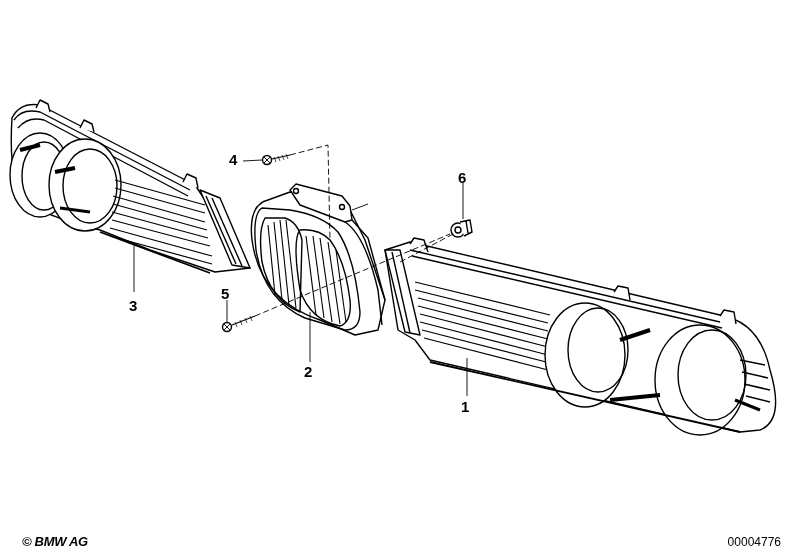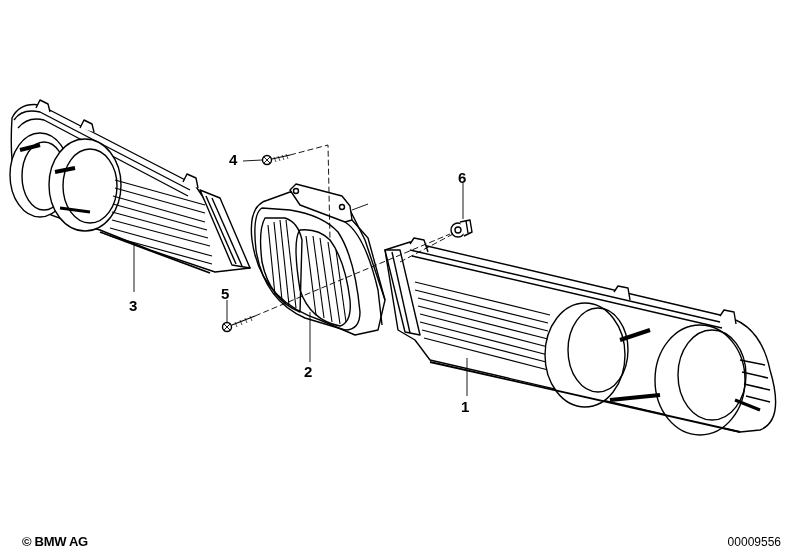--- a/index.html
+++ b/index.html
@@ -1,19 +1,19 @@
 <!DOCTYPE html>
 <html><head>
 <meta charset="utf-8">
 <style>
   html, body { margin:0; padding:0; background:#ffffff; }
   body { width:799px; height:559px; position:relative; overflow:hidden; font-family:"Liberation Sans", sans-serif; }
   svg.diagram { position:absolute; left:0; top:0; }
   .callout { position:absolute; font-family:"Liberation Sans", sans-serif; font-weight:bold; font-size:15px; color:#000; line-height:1; }
-  .footer-left { position:absolute; left:22px; bottom:10px; font-size:13px; font-weight:bold; color:#000; letter-spacing:-0.3px; }
+  .footer-left { position:absolute; left:22px; bottom:10px; font-size:13px; font-weight:bold; color:#000; letter-spacing:-0.3px;font-style:italic; }
   .footer-right { position:absolute; right:18px; bottom:10px; font-size:12px; color:#000; }
 </style>
 </head>
 <body>
 
 <svg class="diagram" width="799" height="559" viewBox="0 0 799 559" xmlns="http://www.w3.org/2000/svg" fill="none" stroke="#000" stroke-width="1.4" stroke-linejoin="round">
 
   <g>
 
     <path d="M12 118 Q20 102 40 105 L195 185 L250 268 L215 272 L150 250 L100 230 Q40 215 25 200 Q8 180 12 118 Z" fill="#fff"></path>
@@ -158,13 +158,13 @@
 </svg>
 
 <div class="callout" style="left:229px; top:152px;">4</div>
 <div class="callout" style="left:458px; top:170px;">6</div>
 <div class="callout" style="left:129px; top:298px;">3</div>
 <div class="callout" style="left:221px; top:286px;">5</div>
 <div class="callout" style="left:304px; top:364px;">2</div>
 <div class="callout" style="left:461px; top:399px;">1</div>
 
 <div class="footer-left">© BMW AG</div>
-<div class="footer-right">00009556</div>
+<div class="footer-right">00004776</div>
 
 </body></html>

